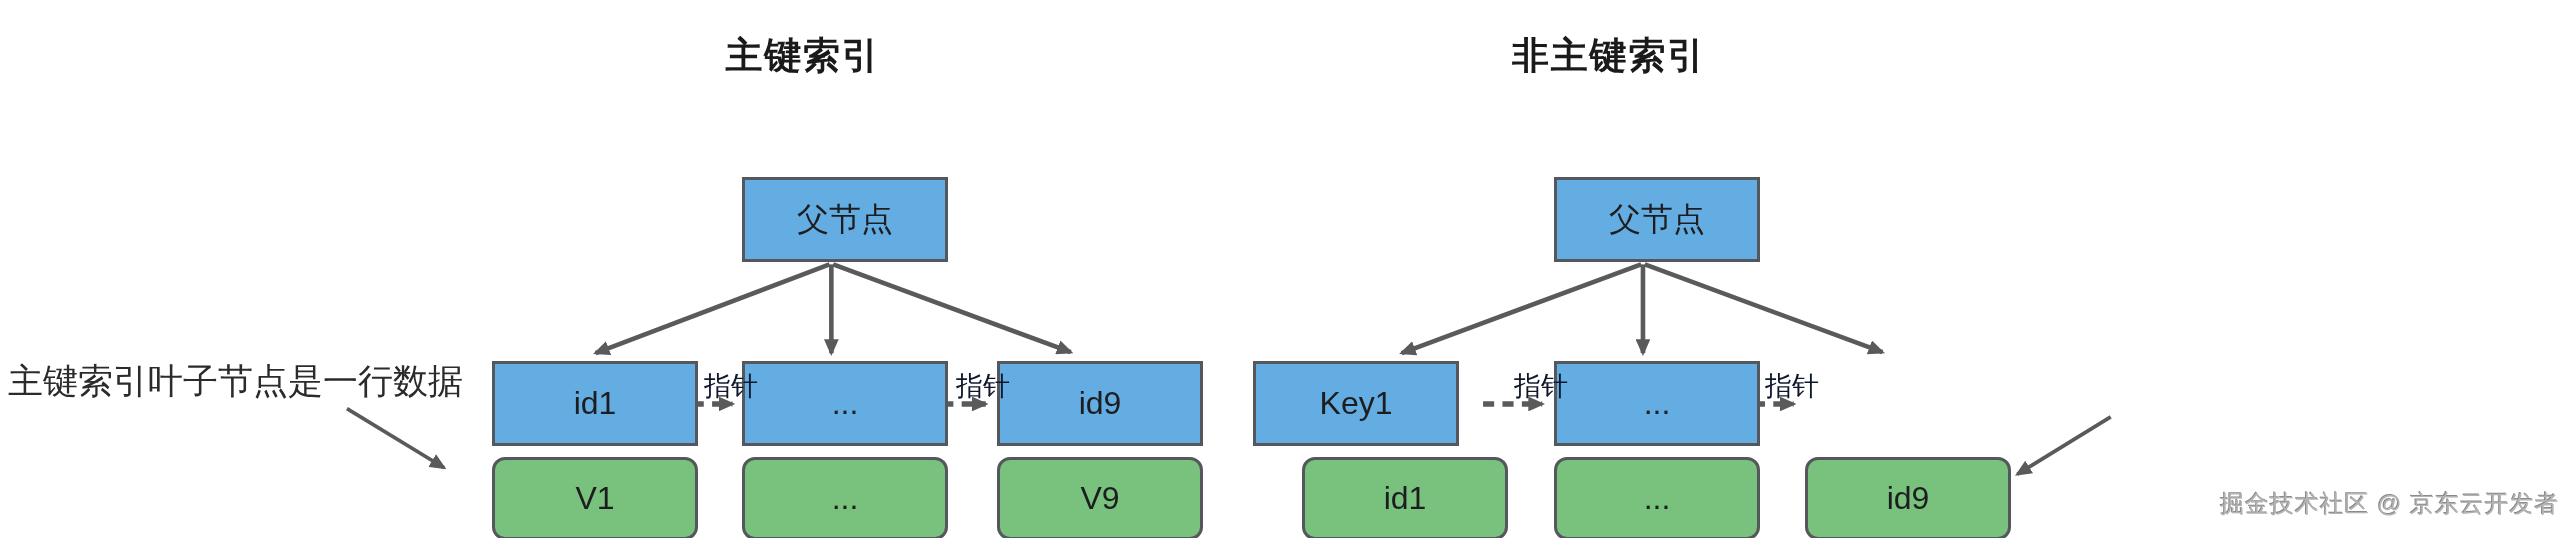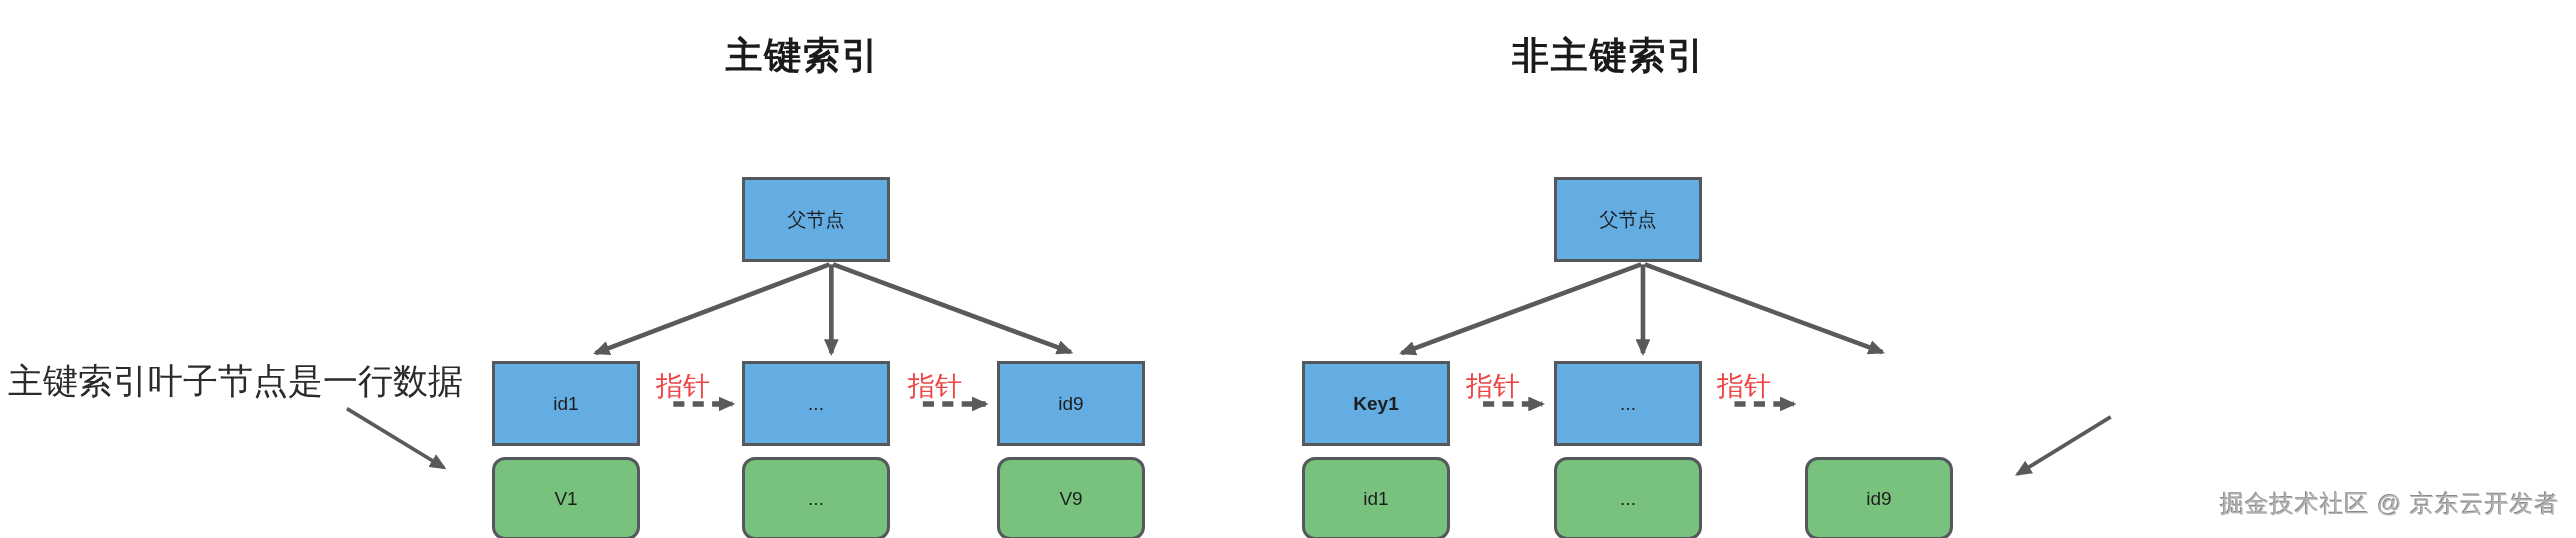--- a/index.html
+++ b/index.html
@@ -32,38 +32,38 @@
     width: 370px;
     top: 31px;
     text-align: center;
     font-size: 37px;
     font-weight: bold;
     color: var(--title);
     letter-spacing: 1.8px;
   }
   .node {
     position: absolute;
-    width: 148px;
+    width: 206px;
     height: 85px;
     display: flex;
     align-items: center;
     justify-content: center;
-    font-size: 19px;
+    font-size: 32px;
     color: var(--text);
     border: 3.7px solid var(--node_border);
   }
   .node.blue { background: var(--node_blue); }
   .node.green { background: var(--node_green); border-radius: 13px; height: 83px; margin-top: 8px; }
   .pointer-label {
     position: absolute;
     width: 102px;
     top: 368px;
-    text-align: left;
+    text-align: right;
     font-size: 27px;
-    color: #ef4444;
+    color: #0f172a;
   }
   .annotation {
     position: absolute;
     font-size: 35px;
     color: #2B2B2B;
     white-space: nowrap;
   }
   .annotation.right { font-size: 34px; }
   .watermark {
     position: absolute;
@@ -116,21 +116,21 @@
 
   <div class="node green" style="left:492px; top:449px;">V1</div>
   <div class="node green" style="left:742px; top:449px;">...</div>
   <div class="node green" style="left:997px; top:449px;">V9</div>
 
   <div class="pointer-label" style="left:656px;">指针</div>
   <div class="pointer-label" style="left:908px;">指针</div>
 
   <div class="node blue" style="left:1554px; top:177px;">父节点</div>
 
-  <div class="node blue" style="left:1302px; top:361px;font-weight:bold;">Key1</div>
+  <div class="node blue" style="left:1253px; top:361px;">Key1</div>
   <div class="node blue" style="left:1554px; top:361px;">...</div>
 
   <div class="node green" style="left:1302px; top:449px;">id1</div>
   <div class="node green" style="left:1554px; top:449px;">...</div>
   <div class="node green" style="left:1805px; top:449px;">id9</div>
 
   <div class="pointer-label" style="left:1466px;">指针</div>
   <div class="pointer-label" style="left:1717px;">指针</div>
 
   <div class="annotation" style="left:8px; top:358px;">主键索引叶子节点是一行数据</div>

